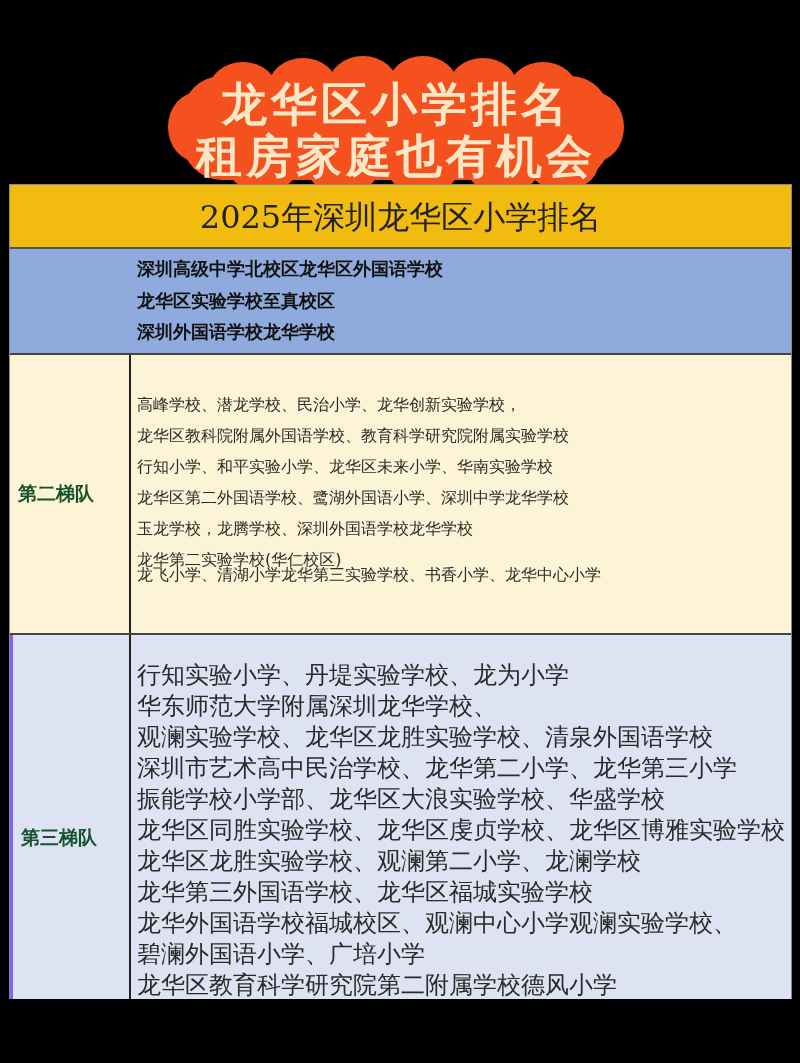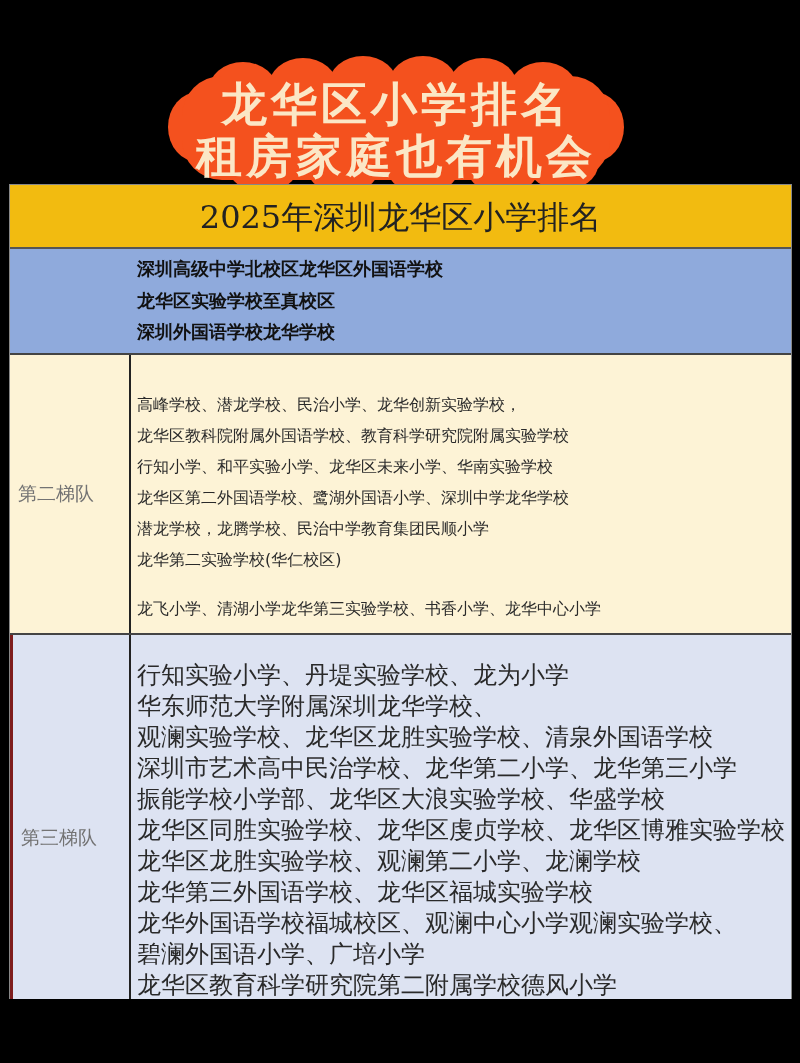--- a/index.html
+++ b/index.html
@@ -36,36 +36,36 @@
     font-family: "DejaVu Serif", "Liberation Serif", serif;
   }
   .tier {
     position: absolute; left: 0; width: 100%;
     border-bottom: 2px solid #444;
   }
   .tier .label {
     position: absolute; left: 0; top: 0; bottom: 0; width: 121px;
     border-right: 2px solid #222;
     display: flex; align-items: center; justify-content: flex-start;
-    padding-left: 8px; box-sizing: border-box; font-size: 19px; color: #737373;
+    padding-left: 8px; box-sizing: border-box; font-size: 19px; color: #14532d; font-weight: bold;
   }
   .tier .content {
     position: absolute; left: 127px; top: 0; right: 0; bottom: 0;
   }
   .tier .line {
     position: absolute; left: 0; white-space: nowrap; color: #2a2a2a;
   }
   .tier1 { top: 64px; height: 104px; background: #8faadc; }
   .tier1 .label { font-weight: bold; font-size: 18px; color: #111; }
   .tier1 .line { font-weight: bold; font-size: 18px; color: #111; }
   .tier2 { top: 170px; height: 278px; background: #fdf3d6; }
   .tier2 .line { font-size: 16px; }
   .tier3 { top: 450px; height: 400px; background: #dde3f2; border-bottom: none; }
   .tier3 .line { font-size: 24px; }
-  .tier3 .label { border-left: 3px solid #7f1d1d; }
+  .tier3 .label { border-left: 3px solid #8b5cf6; }
   .bottom-mask {
     position: absolute; left: 0; top: 999px; width: 800px; height: 64px; background: #000;
   }
 </style>
 </head>
 <body>
 
 <div class="banner">
   <div class="bubble" style="left:0;top:30px;width:60px;height:70px;"></div>
   <div class="bubble" style="left:40px;top:0;width:70px;height:60px;"></div>
@@ -96,23 +96,23 @@
     </div>
   </div>
 
   <div class="tier tier2">
     <div class="label">第二梯队</div>
     <div class="content">
       <div class="line" style="top:40px;">高峰学校、潜龙学校、民治小学、龙华创新实验学校，</div>
       <div class="line" style="top:71px;">龙华区教科院附属外国语学校、教育科学研究院附属实验学校</div>
       <div class="line" style="top:102px;">行知小学、和平实验小学、龙华区未来小学、华南实验学校</div>
       <div class="line" style="top:133px;">龙华区第二外国语学校、鹭湖外国语小学、深圳中学龙华学校</div>
-      <div class="line" style="top:164px;">潜龙学校，龙腾学校、民治中学教育集团民顺小学</div>
+      <div class="line" style="top:164px;">玉龙学校，龙腾学校、深圳外国语学校龙华学校</div>
       <div class="line" style="top:195px;">龙华第二实验学校(华仁校区)</div>
-      <div class="line" style="top:244px;">龙飞小学、清湖小学龙华第三实验学校、书香小学、龙华中心小学</div>
+      <div class="line" style="top:210px;">龙飞小学、清湖小学龙华第三实验学校、书香小学、龙华中心小学</div>
     </div>
   </div>
 
   <div class="tier tier3">
     <div class="label" style="align-items:flex-start;padding-top:190px;">第三梯队</div>
     <div class="content">
       <div class="line" style="top:24px;">行知实验小学、丹堤实验学校、龙为小学</div>
       <div class="line" style="top:55px;">华东师范大学附属深圳龙华学校、</div>
       <div class="line" style="top:86px;">观澜实验学校、龙华区龙胜实验学校、清泉外国语学校</div>
       <div class="line" style="top:117px;">深圳市艺术高中民治学校、龙华第二小学、龙华第三小学</div>

